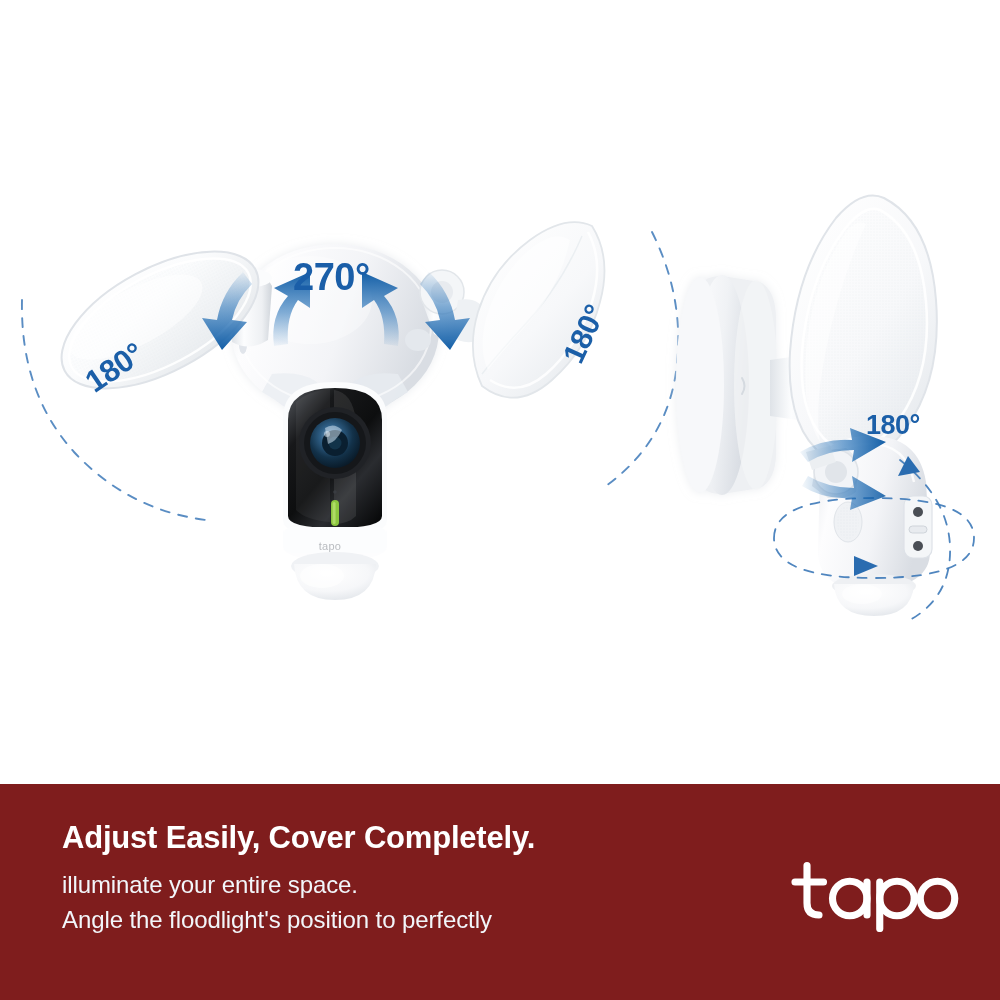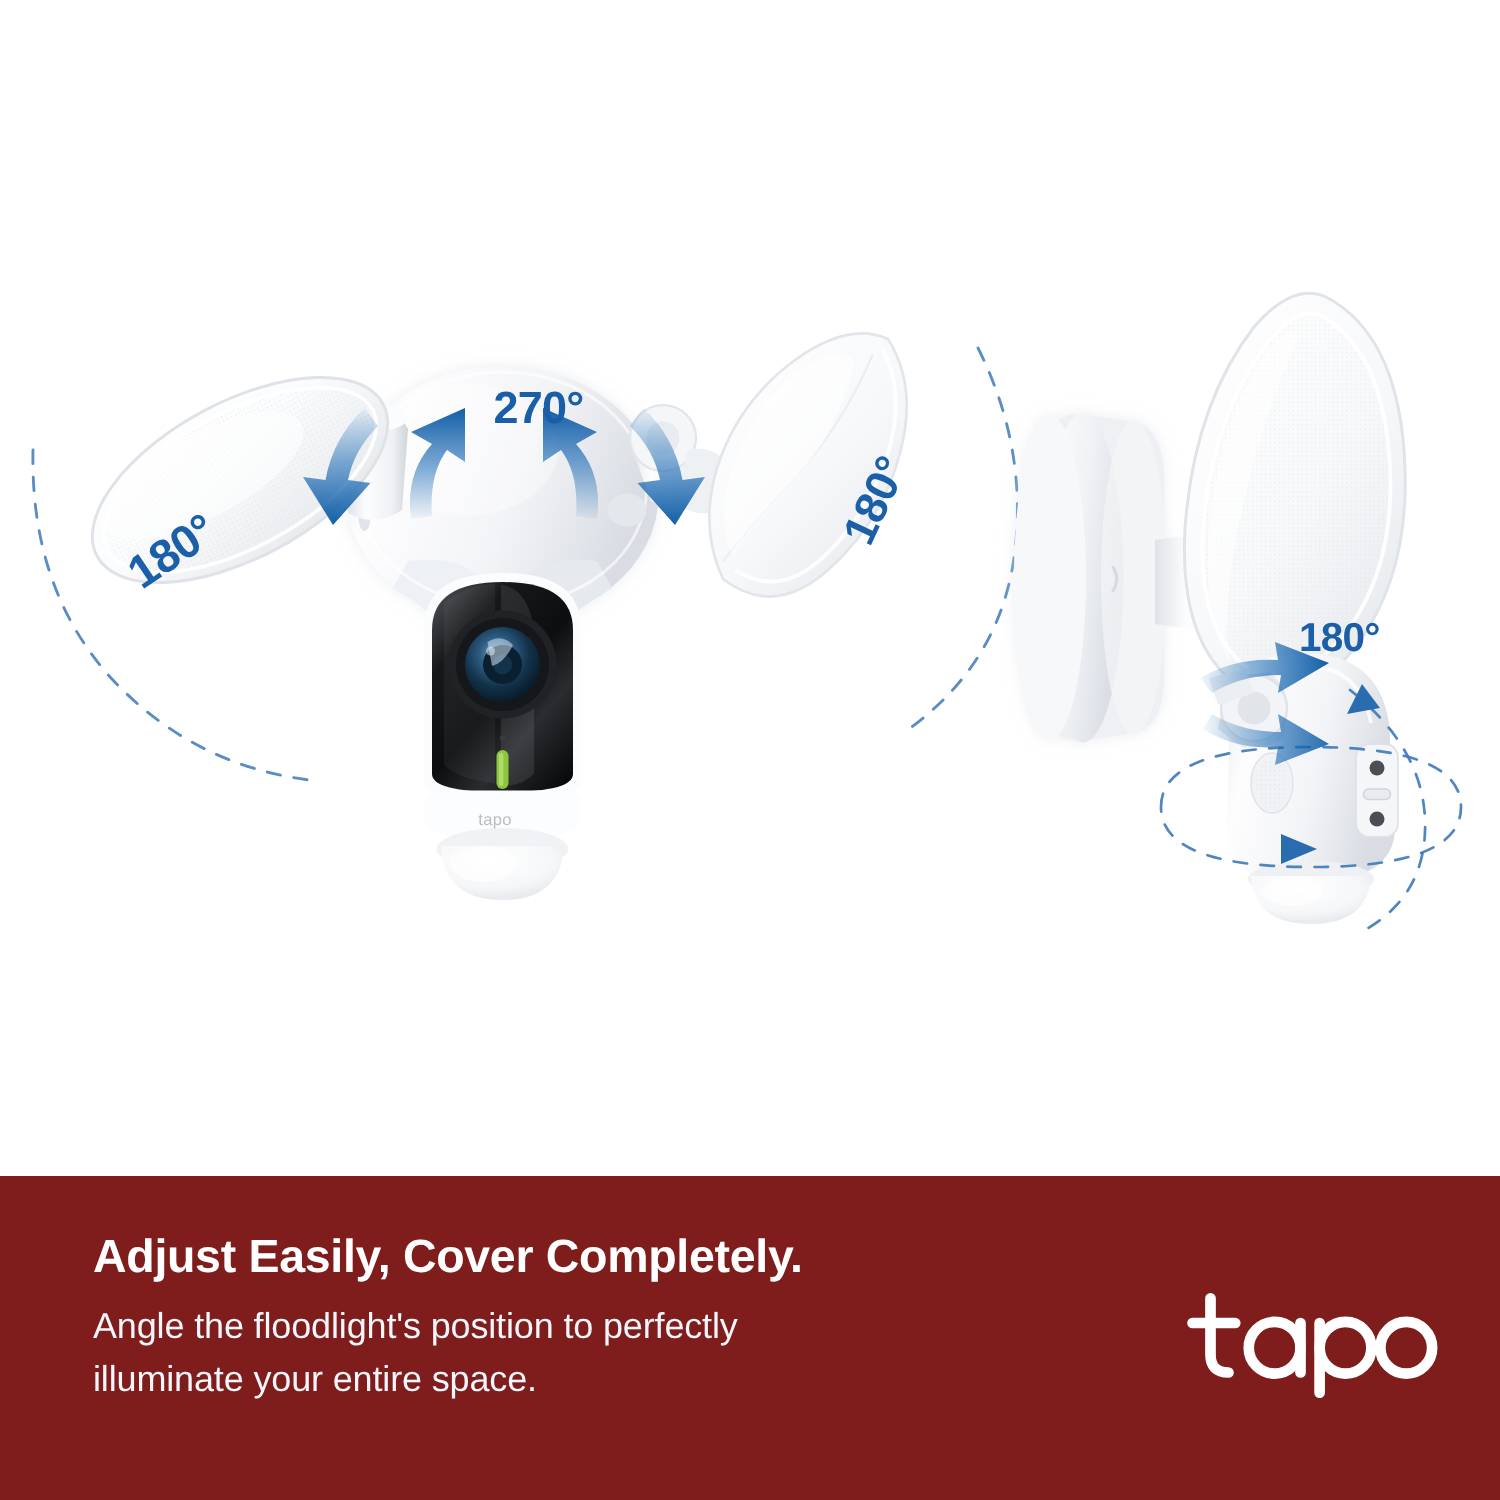--- a/index.html
+++ b/index.html
@@ -19,21 +19,21 @@
 
   
   .angle-label {
     position:absolute;
     color:#1b5fa8;
     font-weight:bold;
     letter-spacing:-0.5px;
     white-space:nowrap;
     line-height:1;
   }
-  #label-270 { left:293px; top:258px; font-size:30px; color:#1a5ea8;margin-left:36px; }
+  #label-270 { left:293px; top:258px; font-size:38px; color:#1a5ea8; }
   #label-180-left { left:80px; top:372px; font-size:31px; transform:rotate(-34deg); transform-origin:0 0; }
   #label-180-right { left:558px; top:355px; font-size:30px; transform:rotate(-65deg); transform-origin:0 0; }
   #label-180-far { left:866px; top:412px; font-size:27px; }
 
   
   .banner {
     position:absolute; left:0; top:784px; width:1000px; height:216px;
     background:#7f1d1d;
   }
   .banner-headline {
@@ -339,22 +339,22 @@
     <svg class="cam-tapo" viewBox="0 0 120 32">
       <text x="60" y="24" text-anchor="middle" font-family="Liberation Sans, sans-serif" font-size="22" fill="#b9bcc0" letter-spacing="0.5">tapo</text>
     </svg>
   </div>
 
   <div class="banner">
 
     <div class="banner-headline">Adjust Easily, Cover Completely.</div>
 
     <div class="banner-sub">
+      <div>illuminate your entire space.</div>
       <div>Angle the floodlight's position to perfectly</div>
-      <div>illuminate your entire space.</div>
     </div>
   </div>
 
   <svg class="brand-logo" viewBox="0 0 232 100">
     <g fill="none" stroke="#ffffff" stroke-width="9.5" stroke-linecap="round" stroke-linejoin="round">
 
       <path d="M 28 12 L 28 62 Q 28 78 44 78"></path>
       <path d="M 12 34 L 50 34"></path>
 
       <circle cx="85" cy="56" r="23"></circle>

